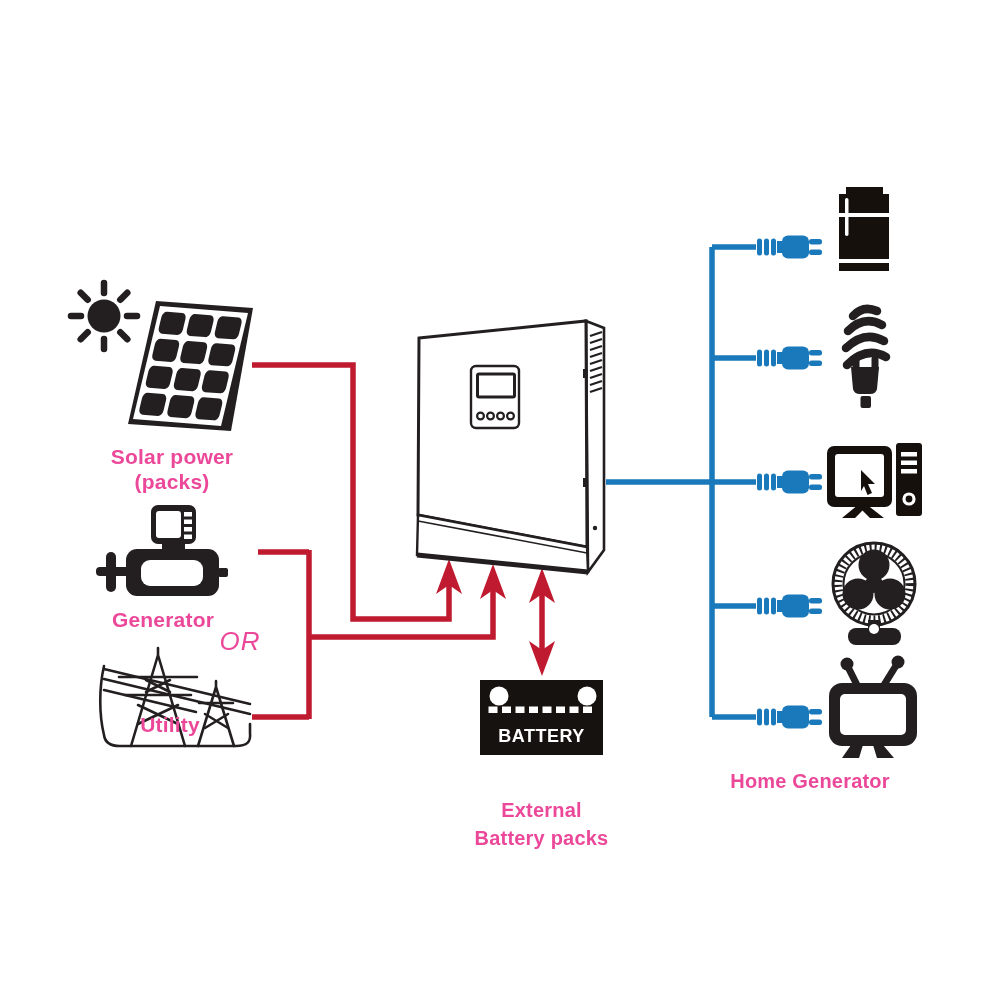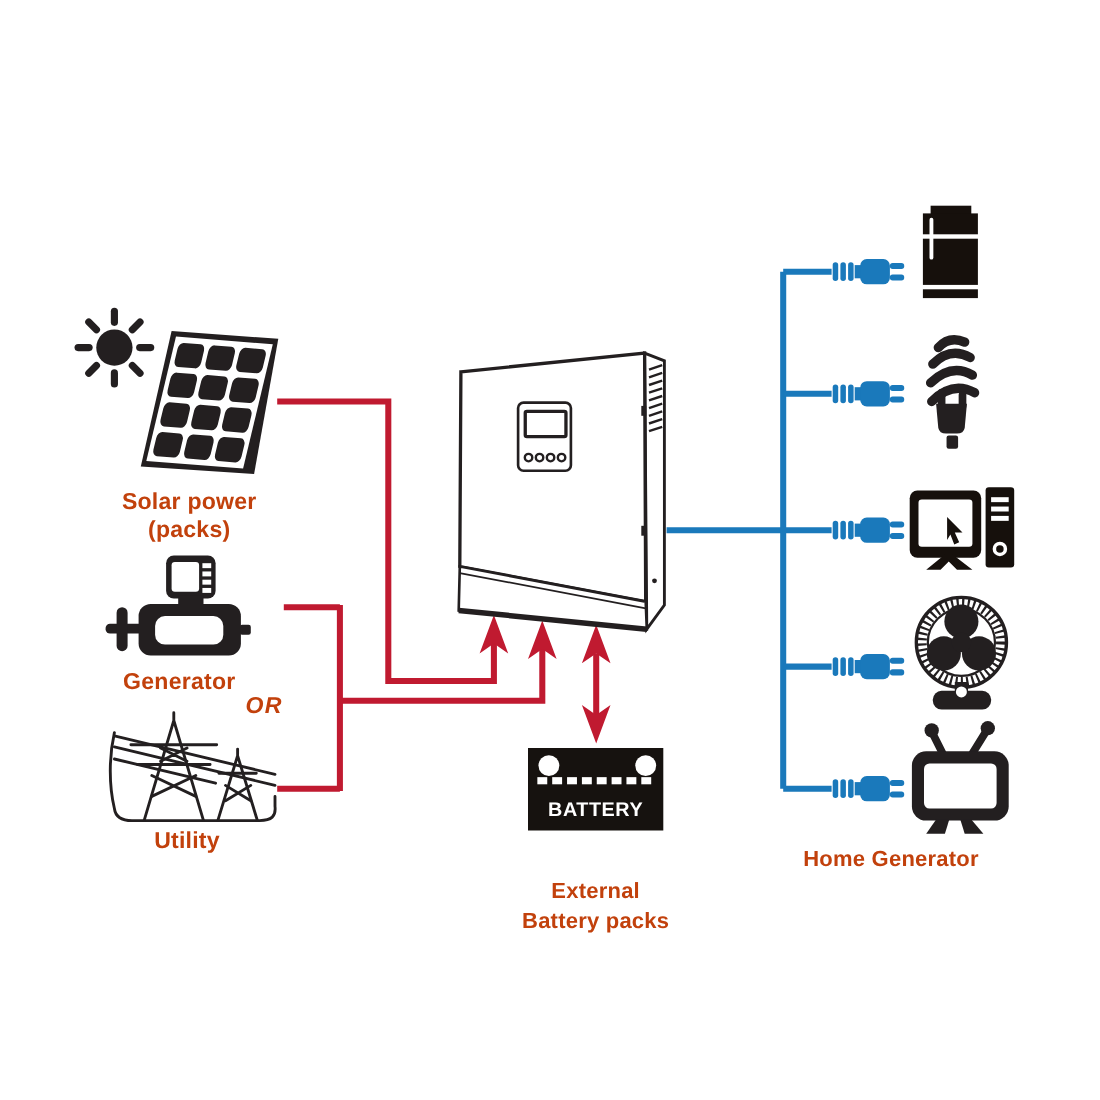--- a/index.html
+++ b/index.html
@@ -1,22 +1,22 @@
 <!DOCTYPE html>
 <html><head>
 <meta charset="utf-8">
 <style>
   html,body{margin:0;padding:0;background:#ffffff;}
   .stage{position:relative;width:1000px;height:1000px;background:#ffffff;overflow:hidden;
          font-family:"Liberation Sans", sans-serif;}
   .stage svg{position:absolute;left:0;top:0;}
-  .lbl{position:absolute;text-align:center;color:#c2410c;font-weight:bold;
+  .lbl{position:absolute;text-align:center;color:#ec4899;font-weight:bold;
        font-size:21px;line-height:25px;letter-spacing:0.2px;}
   .lbl.small{font-size:20px;line-height:28px;}
-  .lbl.or{font-style:italic;font-weight:700;font-size:21px;letter-spacing:1px;}
+  .lbl.or{font-style:italic;font-weight:400;font-size:26px;letter-spacing:1px;}
   .batt-text{font-family:"Liberation Sans",sans-serif;font-weight:bold;}
 </style>
 </head>
 <body>
 
 <div class="stage">
 
 <svg width="1000" height="1000" viewBox="0 0 1000 1000">
   <defs>
     <g id="plug">
@@ -220,21 +220,21 @@
 
 <div class="lbl" style="left:72px;top:444px;width:200px;">
   <div>Solar power</div>
   <div>(packs)</div>
 </div>
 
 <div class="lbl" style="left:63px;top:607px;width:200px;">Generator</div>
 
 <div class="lbl or" style="left:208px;top:629px;width:64px;">OR</div>
 
-<div class="lbl" style="left:70px;top:752px;width:200px;">Utility</div>
+<div class="lbl" style="left:70px;top:712px;width:200px;">Utility</div>
 
 <div class="lbl small" style="left:441px;top:760px;width:201px;margin-top:36px;">
   <div>External</div>
   <div>Battery packs</div>
 </div>
 
 <div class="lbl small" style="left:688px;top:767px;width:244px;">Home Generator</div>
 
 </div>
 

